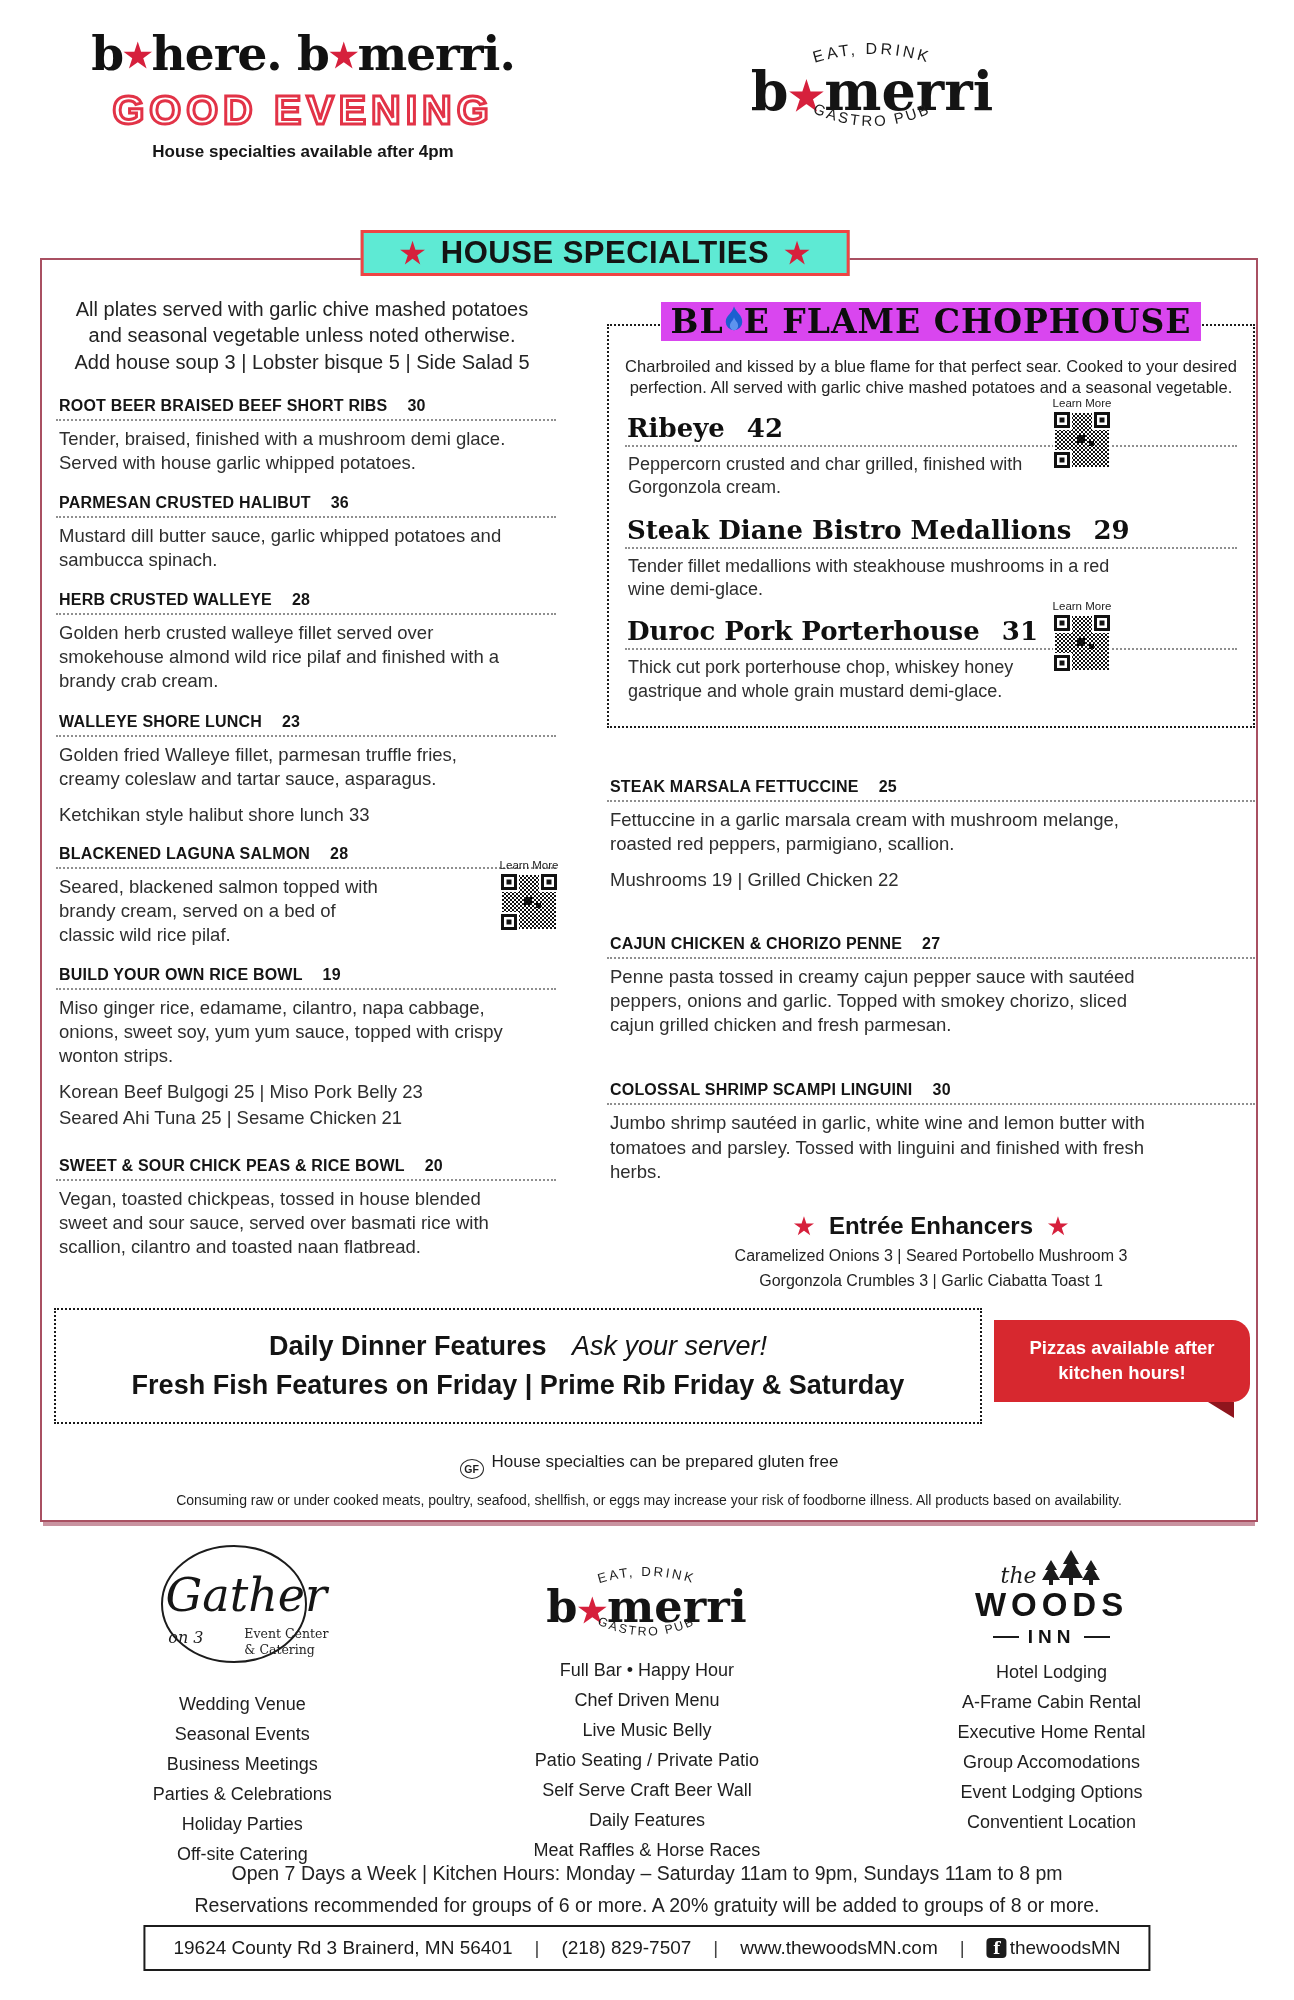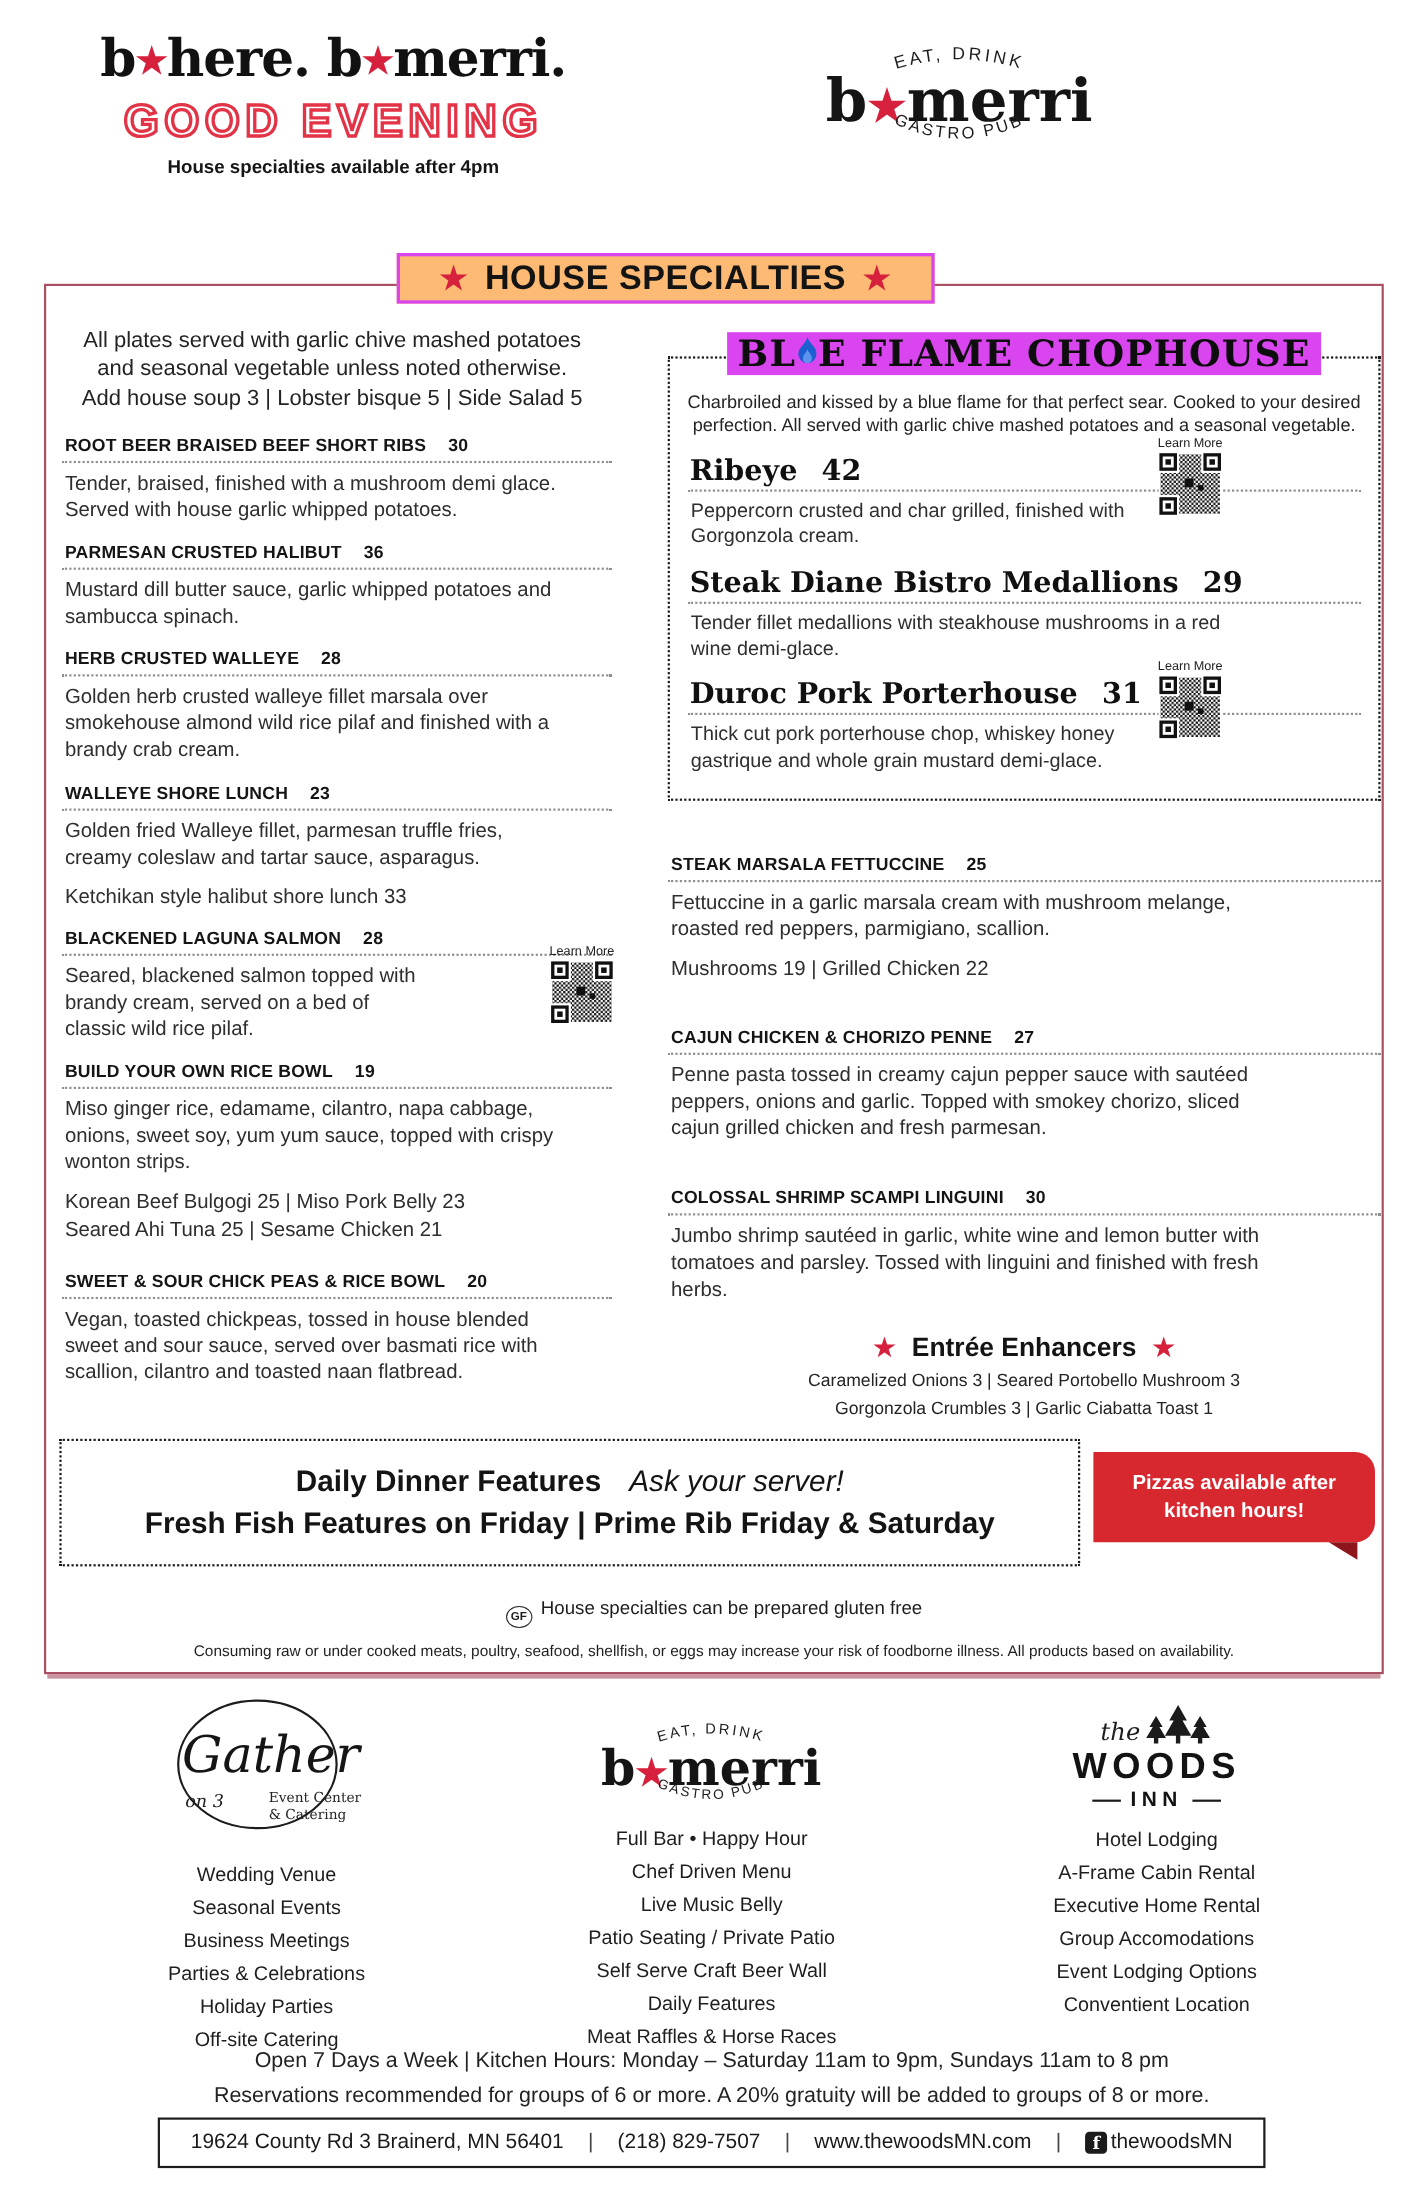--- a/index.html
+++ b/index.html
@@ -19,21 +19,21 @@
   @supports (-webkit-text-stroke: 1px black){
     .greeting{-webkit-text-stroke:3px var(--bright-red);color:#fff;}
   }
   .tagline{margin-top:8px;font-size:17px;font-weight:bold;color:#161616;}
   .header-logo{position:absolute;top:18px;left:742px;width:260px;}
 
   
   .menu-box{position:absolute;left:40px;top:258px;width:1218px;height:1264px;
     border:2.5px solid var(--box-border);background:#fff;box-shadow:0 7px 0 -3px #c993a0 ;}
   .badge{position:absolute;top:-30px;left:50%;transform:translateX(calc(-50% - 44px));
-    background:#fdba74;border:3px solid #d946ef;padding:2px 30px;font-size:31px;font-weight:bold;
+    background:#5eead4;border:3px solid #ef4444;padding:2px 30px;font-size:31px;font-weight:bold;
     letter-spacing:.5px;white-space:nowrap;color:#141414;}
   .badge .star{font-size:0.92em;padding:0 6px;}
 
   .col-left{position:absolute;left:14px;top:36px;width:500px;}
   .col-right{position:absolute;left:565px;top:20px;width:648px;}
 
   .intro{font-size:20px;line-height:1.32;text-align:center;color:#232323;margin:0 14px 22px 6px;}
 
   .item{position:relative;margin-bottom:19px;}
   .item-head{font-size:16px;font-weight:bold;color:#151515;letter-spacing:.2px;
@@ -204,21 +204,21 @@
         <div class="item-desc">Tender, braised, finished with a mushroom demi glace. Served with house garlic whipped potatoes.</div>
       </div>
 
       <div class="item">
         <div class="item-head"><span>PARMESAN CRUSTED HALIBUT</span><span class="price">36</span></div>
         <div class="item-desc">Mustard dill butter sauce, garlic whipped potatoes and sambucca spinach.</div>
       </div>
 
       <div class="item">
         <div class="item-head"><span>HERB CRUSTED WALLEYE</span><span class="price">28</span></div>
-        <div class="item-desc">Golden herb crusted walleye fillet marsala over smokehouse almond wild rice pilaf and finished with a brandy crab cream.</div>
+        <div class="item-desc">Golden herb crusted walleye fillet served over smokehouse almond wild rice pilaf and finished with a brandy crab cream.</div>
       </div>
 
       <div class="item">
         <div class="item-head"><span>WALLEYE SHORE LUNCH</span><span class="price">23</span></div>
         <div class="item-desc">Golden fried Walleye fillet, parmesan truffle fries, creamy coleslaw and tartar sauce, asparagus.</div>
         <div class="item-extra">Ketchikan style halibut shore lunch  33</div>
       </div>
 
       <div class="item has-qr">
         <div class="item-head"><span>BLACKENED LAGUNA SALMON</span><span class="price">28</span></div>

